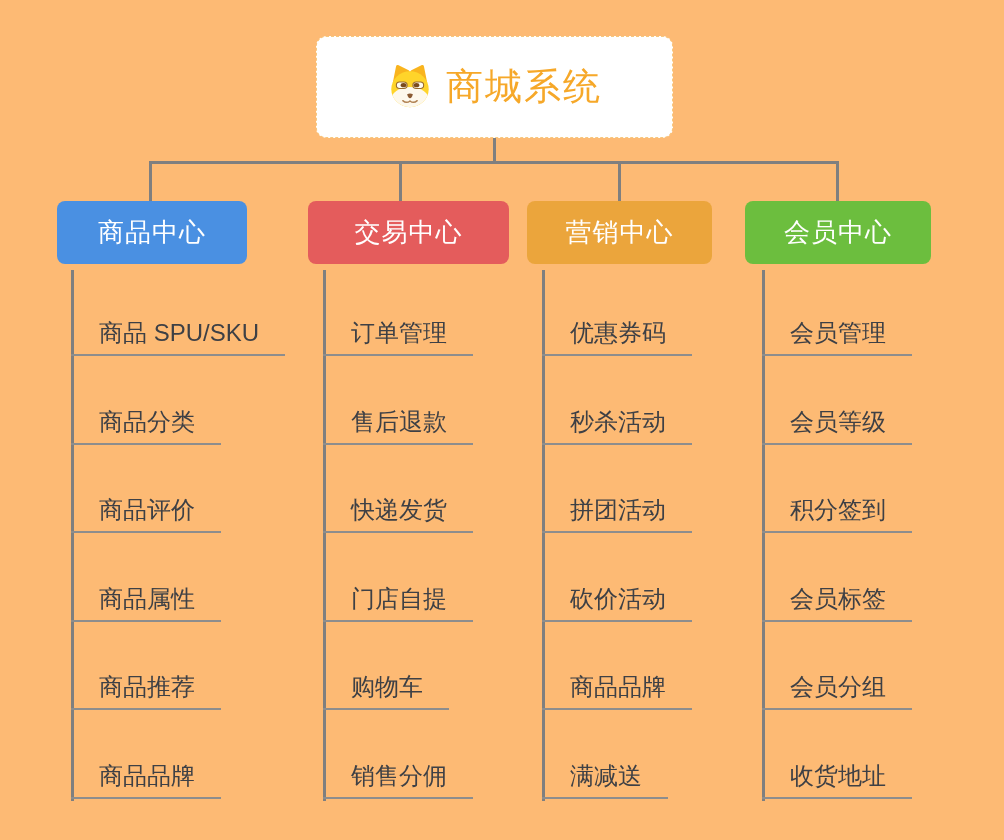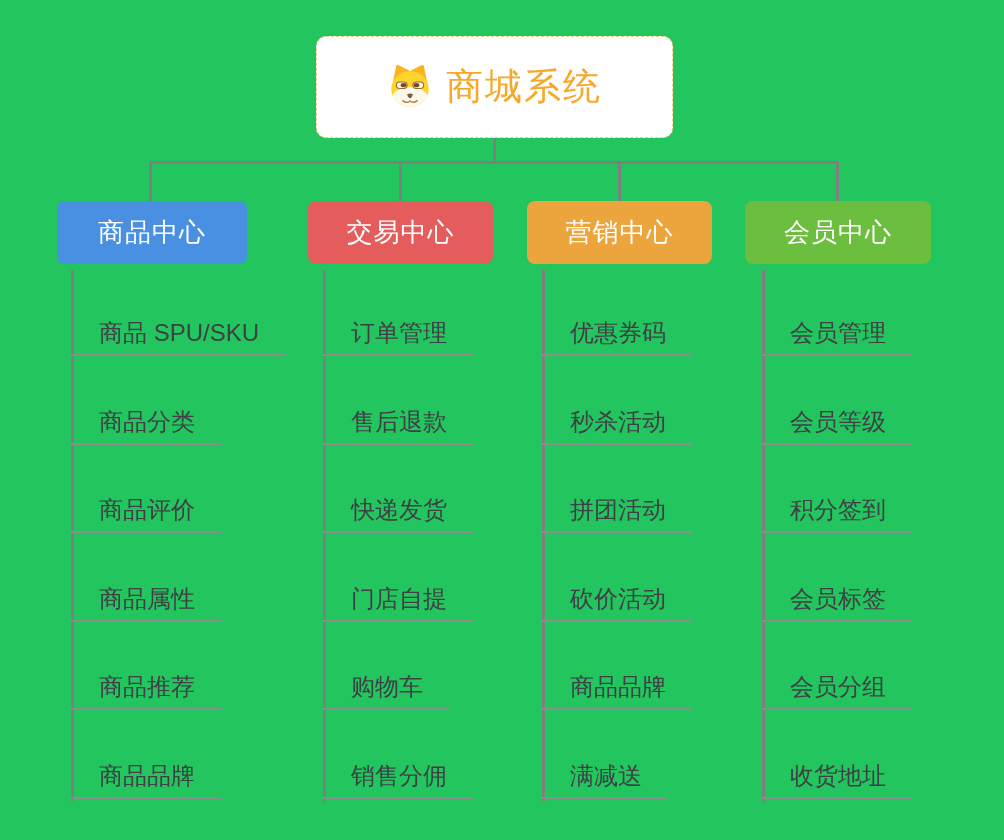--- a/index.html
+++ b/index.html
@@ -1,19 +1,19 @@
 <!DOCTYPE html>
 <html><head>
 <meta charset="utf-8">
 <style>
   html,body { margin:0; padding:0; }
   body { background:#f5f6f5; }
   .canvas {
     position:relative; width:1004px; height:840px; overflow:hidden;
-    background:#22c55e;
+    background:#fdba74;
     font-family:"Liberation Sans","DejaVu Sans",sans-serif;
   }
   
   .line { position:absolute; background:#7f7f7f; }
   #root-drop { left:493px; top:138px; width:3px; height:26px; }
   #h-line    { left:149px; top:161px; width:690px; height:3px; }
   .drop      { top:161px; width:3px; height:48px; }
   .d0{left:149px;} .d1{left:399px;} .d2{left:618px;} .d3{left:836px;}
   .trunk     { top:270px; width:3px; height:531px; }
   .t0{left:71px;} .t1{left:323px;} .t2{left:542px;} .t3{left:762px;}
@@ -27,21 +27,21 @@
   }
   #root-label { font-size:37px; color:#f6a829; letter-spacing:2px; }
 
   
   .branch-box {
     position:absolute; top:201px; height:63px; border-radius:8px;
     color:#ffffff; font-size:26px; letter-spacing:1px;
     display:flex; align-items:center; justify-content:center;
     box-sizing:border-box;
   }
-  .b0{left:57px;width:190px;} .b1{left:308px;width:185px;}
+  .b0{left:57px;width:190px;} .b1{left:308px;width:201px;}
   .b2{left:527px;width:185px;} .b3{left:745px;width:186px;}
 
   
   .leaf {
     position:absolute; width:max-content; white-space:nowrap;
     padding:0 26px 8px 28px; border-bottom:2px solid #8d8d8d;
     font-size:24px; line-height:26px; color:#3e4045;
   }
   .l0{left:71px;} .l1{left:323px;} .l2{left:542px;} .l3{left:762px;}
   .r0{top:320px;} .r1{top:409px;} .r2{top:497px;}

